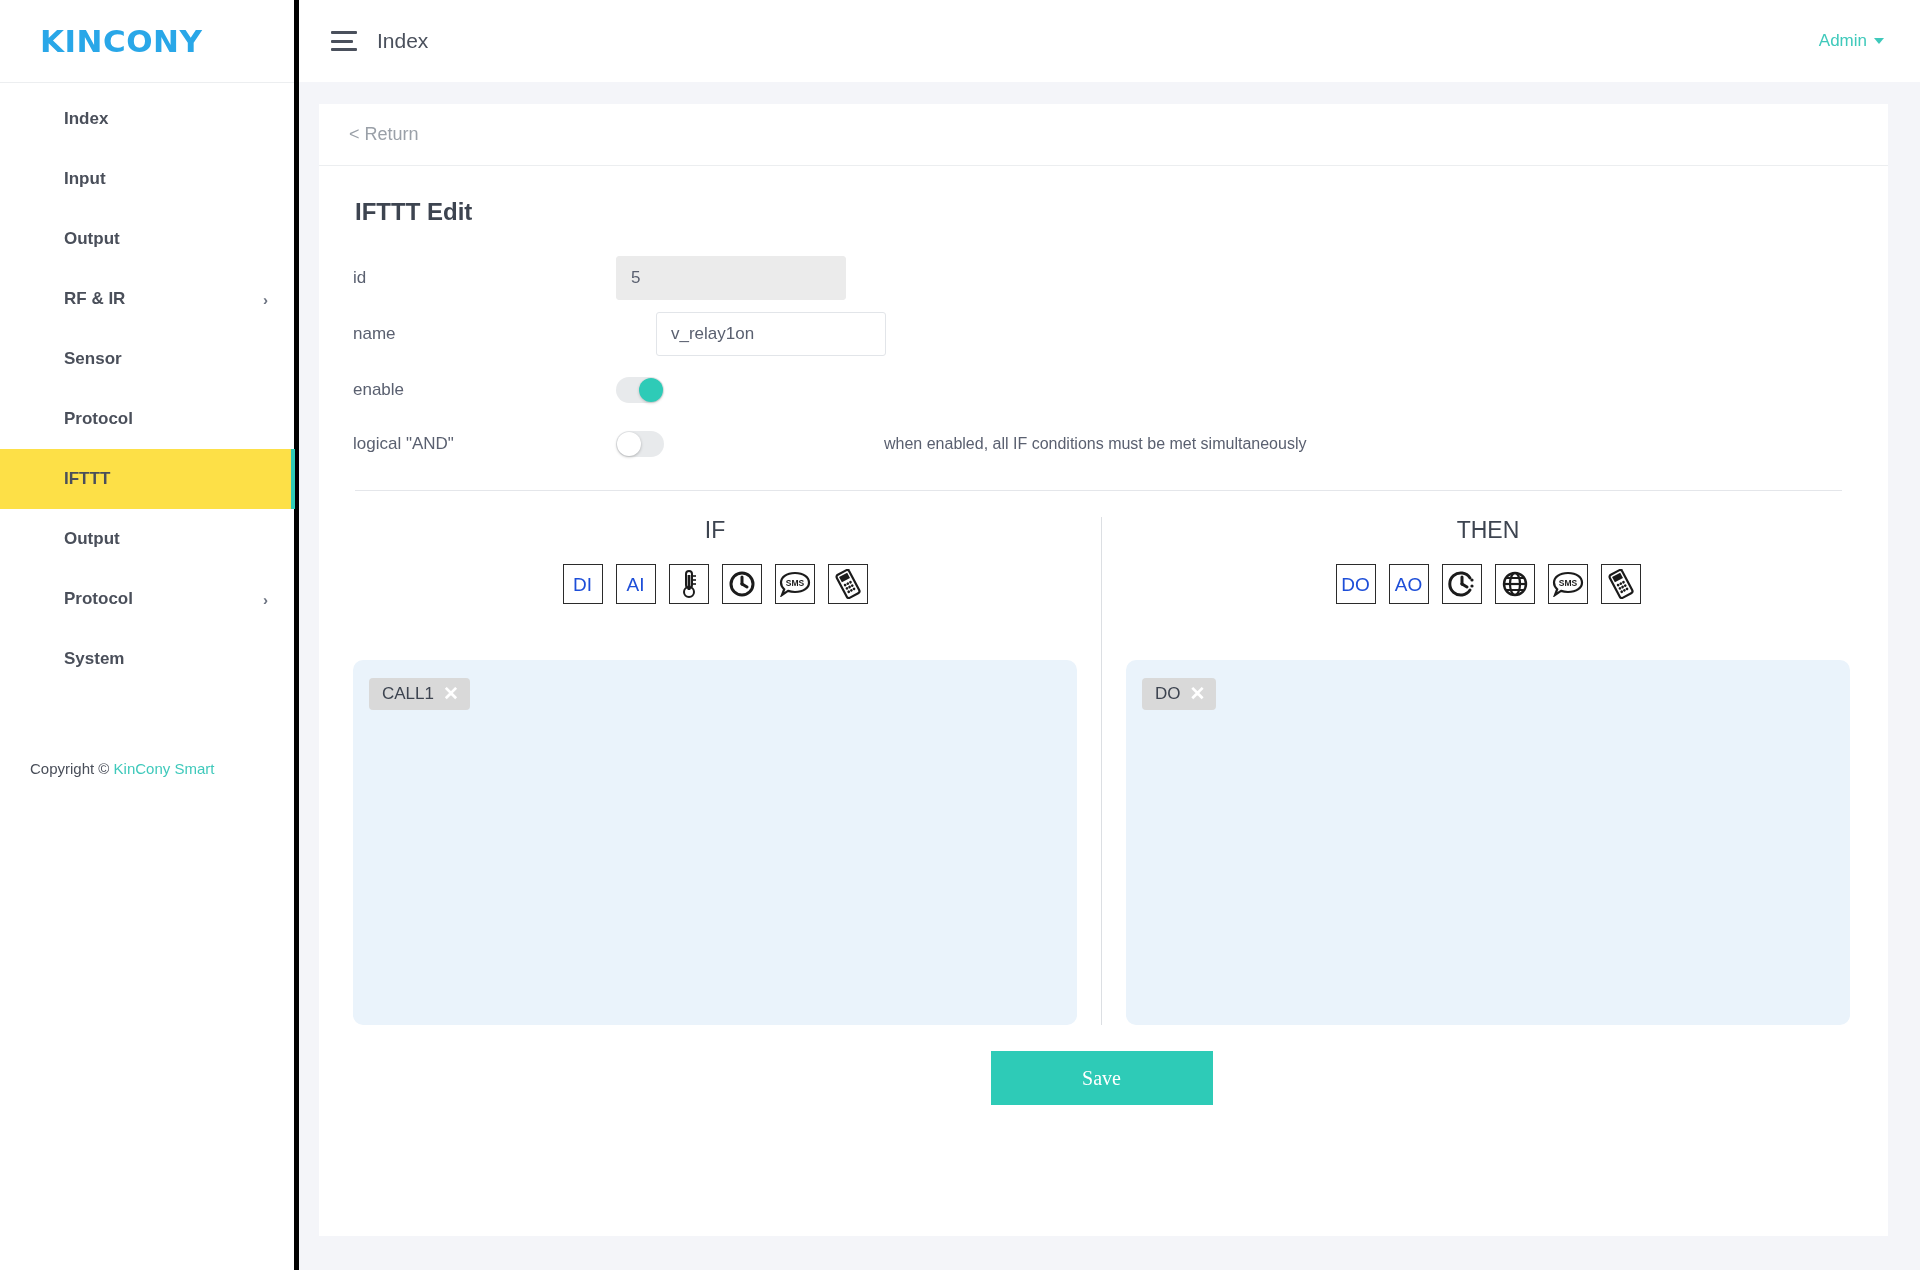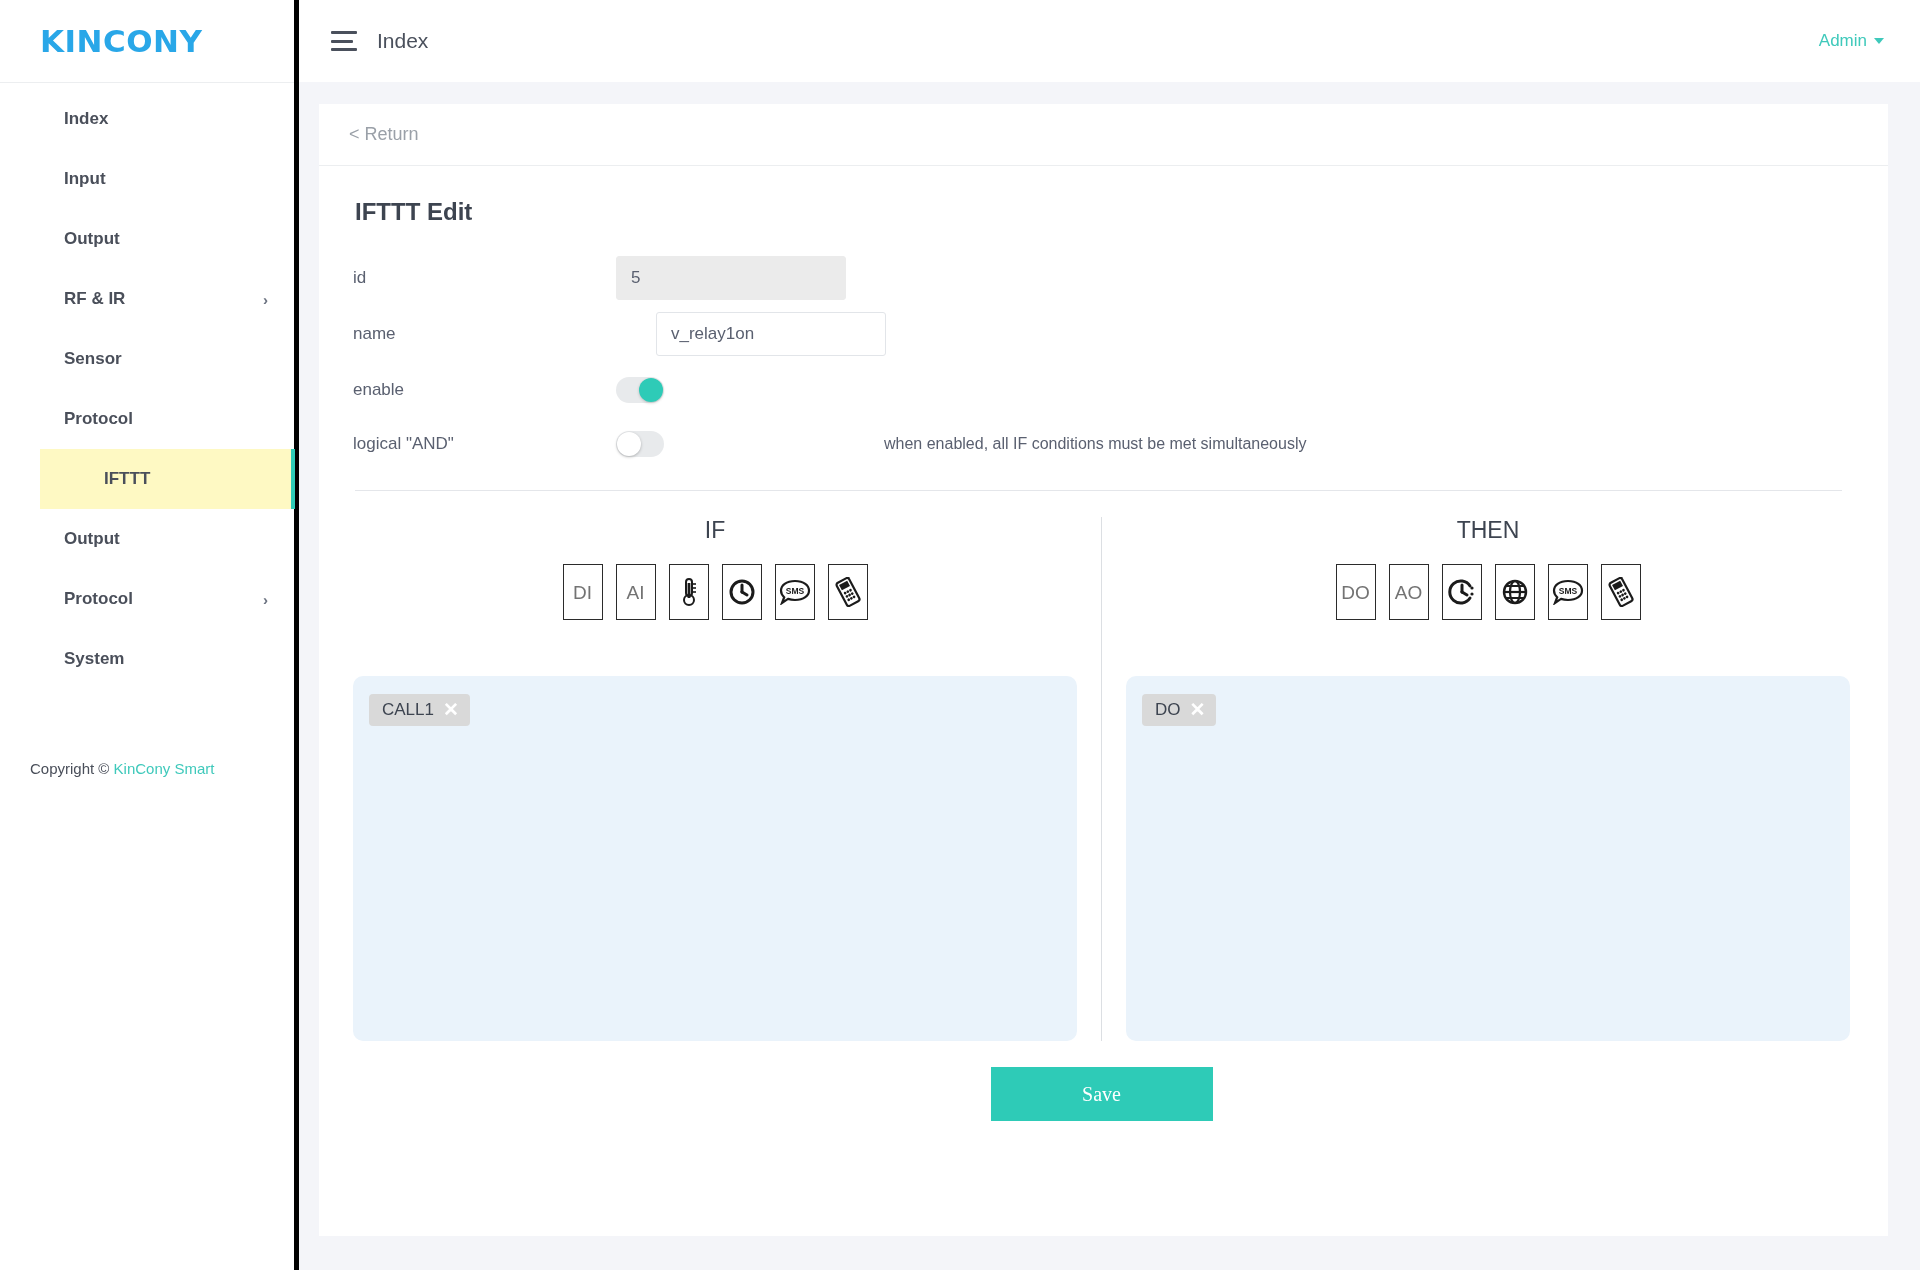--- a/index.html
+++ b/index.html
@@ -52,22 +52,21 @@
     background: transparent;
   }
   .nav-item .chev {
     margin-left: auto;
     color: #6b7280;
     font-size: 15px;
     font-weight: 700;
     line-height: 1;
   }
   .nav-item.active {
-    background: #fef9c3;
-    margin-left: 40px;
+    background: #fde047;
   }
   .nav-item.active::after {
     content: "";
     position: absolute;
     right: -1px; top: 0; bottom: 0;
     width: 4px;
     background: #2ecbb7;
   }
   .copyright {
     position: absolute;
@@ -230,29 +229,29 @@
     margin: 0;
     flex: 0 0 1px;
   }
   .branch-title {
     font-size: 23px;
     color: #3d4450;
     margin-bottom: 20px;
   }
   .icon-row { display: flex; gap: 13px; margin-bottom: 56px; }
   .icon-btn {
-    width: 40px; height: 56px;
+    width: 40px; height: 40px;
     border: 1px solid #2b2b2b;
     background: #ffffff;
     display: flex;
     align-items: center;
     justify-content: center;
     cursor: pointer;
     font-size: 19px;
-    color: #737373;
+    color: #1d4ed8;
     font-family: "Liberation Sans", sans-serif;
     line-height: 1;
   }
   .icon-btn svg { display: block; }
 
   .dropzone {
     width: 100%;
     height: 365px;
     background: #eaf3fb;
     border-radius: 10px;

